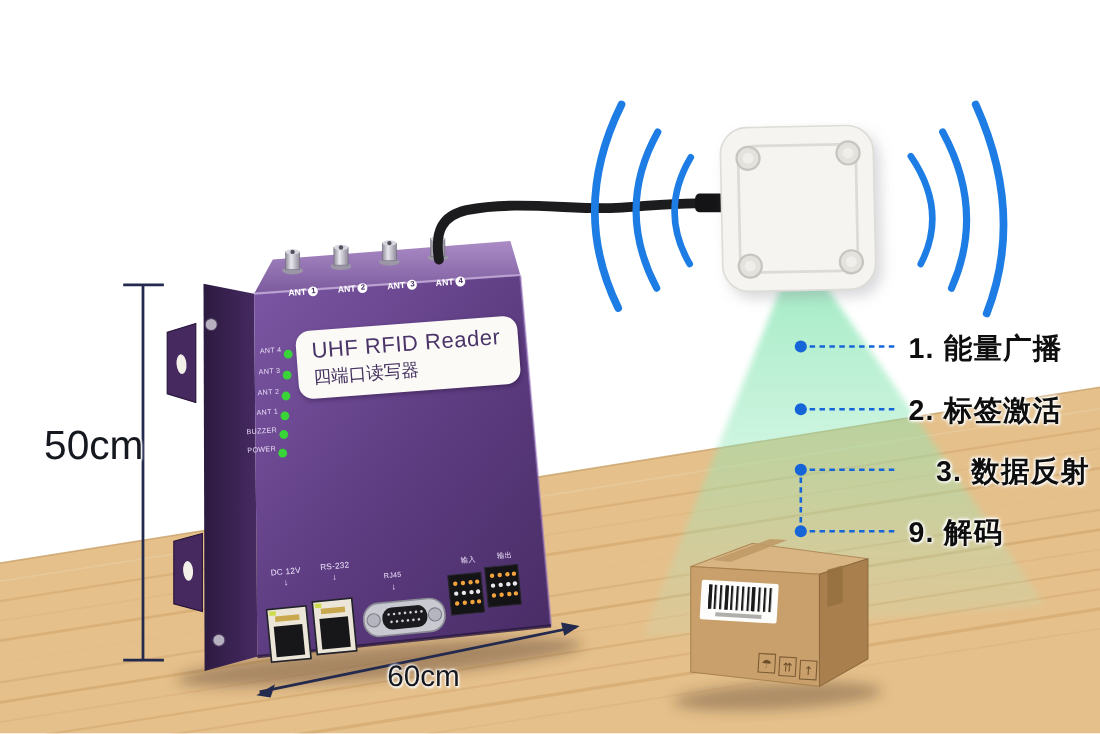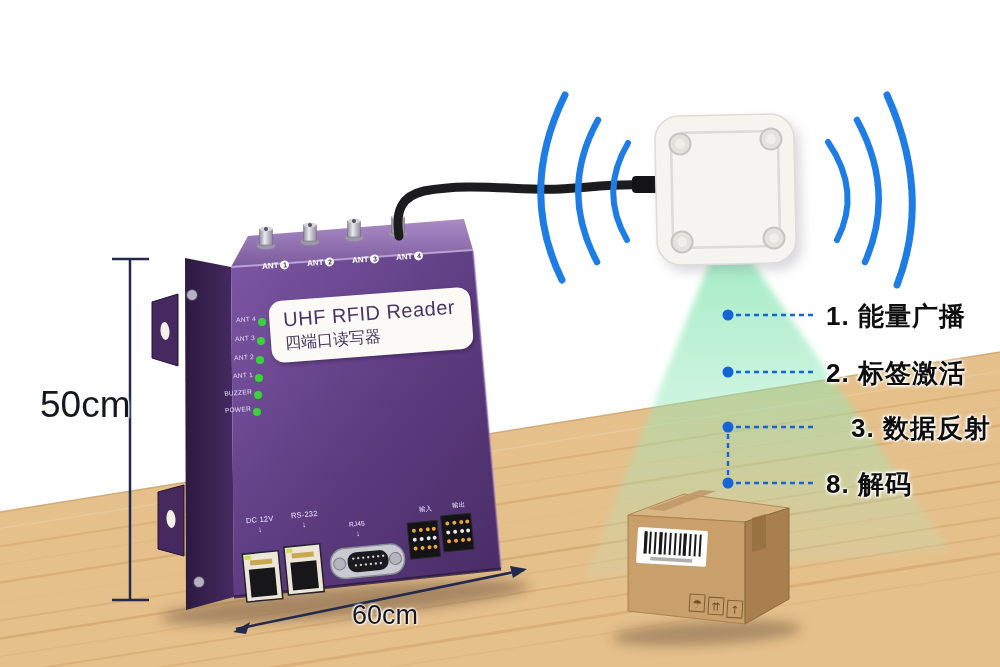--- a/index.html
+++ b/index.html
@@ -356,18 +356,18 @@
 <div class="abs port-lbl" style="left:291px;top:510px">RS-232</div>
 <div class="abs port-arrow" style="left:302px;top:521px">↓</div>
 <div class="abs port-lbl" style="left:349px;top:520px;font-size:6.5px">RJ45</div>
 <div class="abs port-arrow" style="left:356px;top:530px">↓</div>
 <div class="abs port-lbl" style="left:419px;top:505px;font-size:6.5px">输入</div>
 <div class="abs port-lbl" style="left:452px;top:501px;font-size:6.5px">输出</div>
 
 <div class="abs anno" style="left:826px;top:299px">1. 能量广播</div>
 <div class="abs anno" style="left:826px;top:356px">2. 标签激活</div>
 <div class="abs anno" style="left:851px;top:411px">3. 数据反射</div>
-<div class="abs anno" style="left:826px;top:467px">8. 解码</div>
+<div class="abs anno" style="left:826px;top:467px">9. 解码</div>
 
 <div class="abs dim h">50cm</div>
 <div class="abs dim w">60cm</div>
 
 </div>
 
 </body></html>

